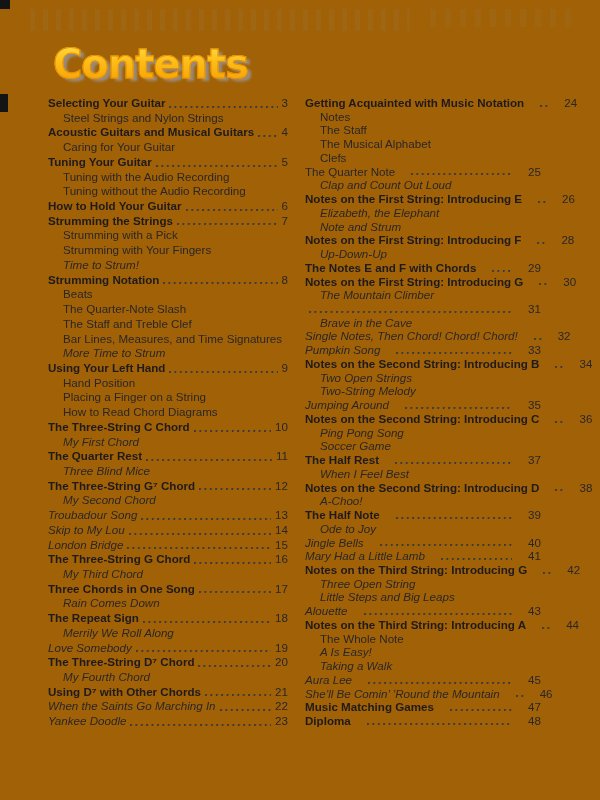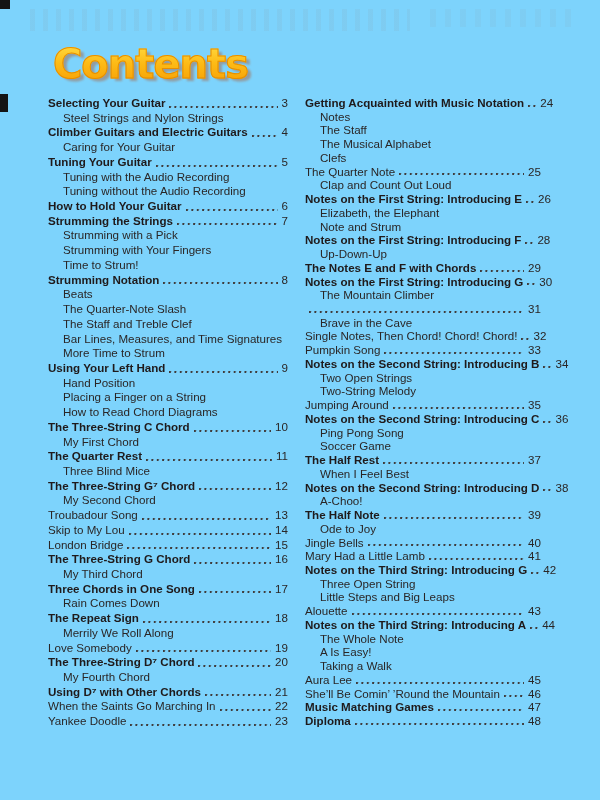--- a/index.html
+++ b/index.html
@@ -4,21 +4,21 @@
 <style>
   html,body{margin:0;padding:0;}
   body{
     width:600px;height:800px;
     background:#ffffff;
     font-family:"Liberation Sans",sans-serif;
     position:relative;
     overflow:hidden;
     color:#2a2626;
   }
-  .page{position:absolute;inset:0;background:#7dd3fc;}
+  .page{position:absolute;inset:0;background:#a16207;}
 
   
   .mark-tl{position:absolute;left:0;top:0;width:10px;height:9px;background:#141414;}
   .mark-l2{position:absolute;left:0;top:94px;width:8px;height:18px;background:#141414;}
   .smudge-a{position:absolute;left:30px;top:9px;width:380px;height:22px;opacity:.10;
     background:repeating-linear-gradient(90deg,#8a8a8a 0 5px,transparent 5px 13px);}
   .smudge-b{position:absolute;left:430px;top:9px;width:150px;height:18px;opacity:.08;
     background:repeating-linear-gradient(90deg,#8a8a8a 0 6px,transparent 6px 15px);}
 
   
@@ -36,24 +36,24 @@
     -webkit-background-clip:text;background-clip:text;color:transparent;
     -webkit-text-stroke:1px #e78f00;
   }
 
   
   .col{position:absolute;display:block;}
   .col-left{left:48px;top:96px;width:240px;}
   .col-right{left:305px;top:96px;width:236px;}
   .row{display:flex;align-items:baseline;white-space:nowrap;}
   .col-left .row{height:14.72px;}
-  .col-right .row{height:13.74px;}
+  .col-right .row{height:13.74px;gap:12px;}
   .lbl{font-size:11.6px;color:#2a2626;}
   .b>.lbl{font-weight:bold;color:#1f1a1b;}
-  .i>.lbl,.subi>.lbl{}
+  .i>.lbl,.subi>.lbl{font-style:italic;}
   .sub,.subi{padding-left:15px;}
   .pg{font-size:11.6px;margin-left:3px;color:#2a2626;}
   .leader{
     flex:1 1 auto;min-width:8px;align-self:stretch;
     margin:0 1px 0 4px;
     background-image:radial-gradient(circle at 1.1px 1.1px,#3f3b3b 1.02px,rgba(0,0,0,0) 1.35px);
     background-size:5.4px 2.4px;
     background-repeat:repeat-x;
     background-position:left 0 bottom 2.6px;
   }
@@ -73,21 +73,21 @@
   <div class="col col-left">
       <div class="row b">
         <span class="lbl">Selecting Your Guitar</span>
         <span class="leader"></span>
         <span class="pg">3</span>
       </div>
       <div class="row sub">
         <span class="lbl">Steel Strings and Nylon Strings</span>
       </div>
       <div class="row b">
-        <span class="lbl">Climber Guitars and Electric Guitars</span>
+        <span class="lbl">Acoustic Guitars and Musical Guitars</span>
         <span class="leader"></span>
         <span class="pg">4</span>
       </div>
       <div class="row sub">
         <span class="lbl">Caring for Your Guitar</span>
       </div>
       <div class="row b">
         <span class="lbl">Tuning Your Guitar</span>
         <span class="leader"></span>
         <span class="pg">5</span>

